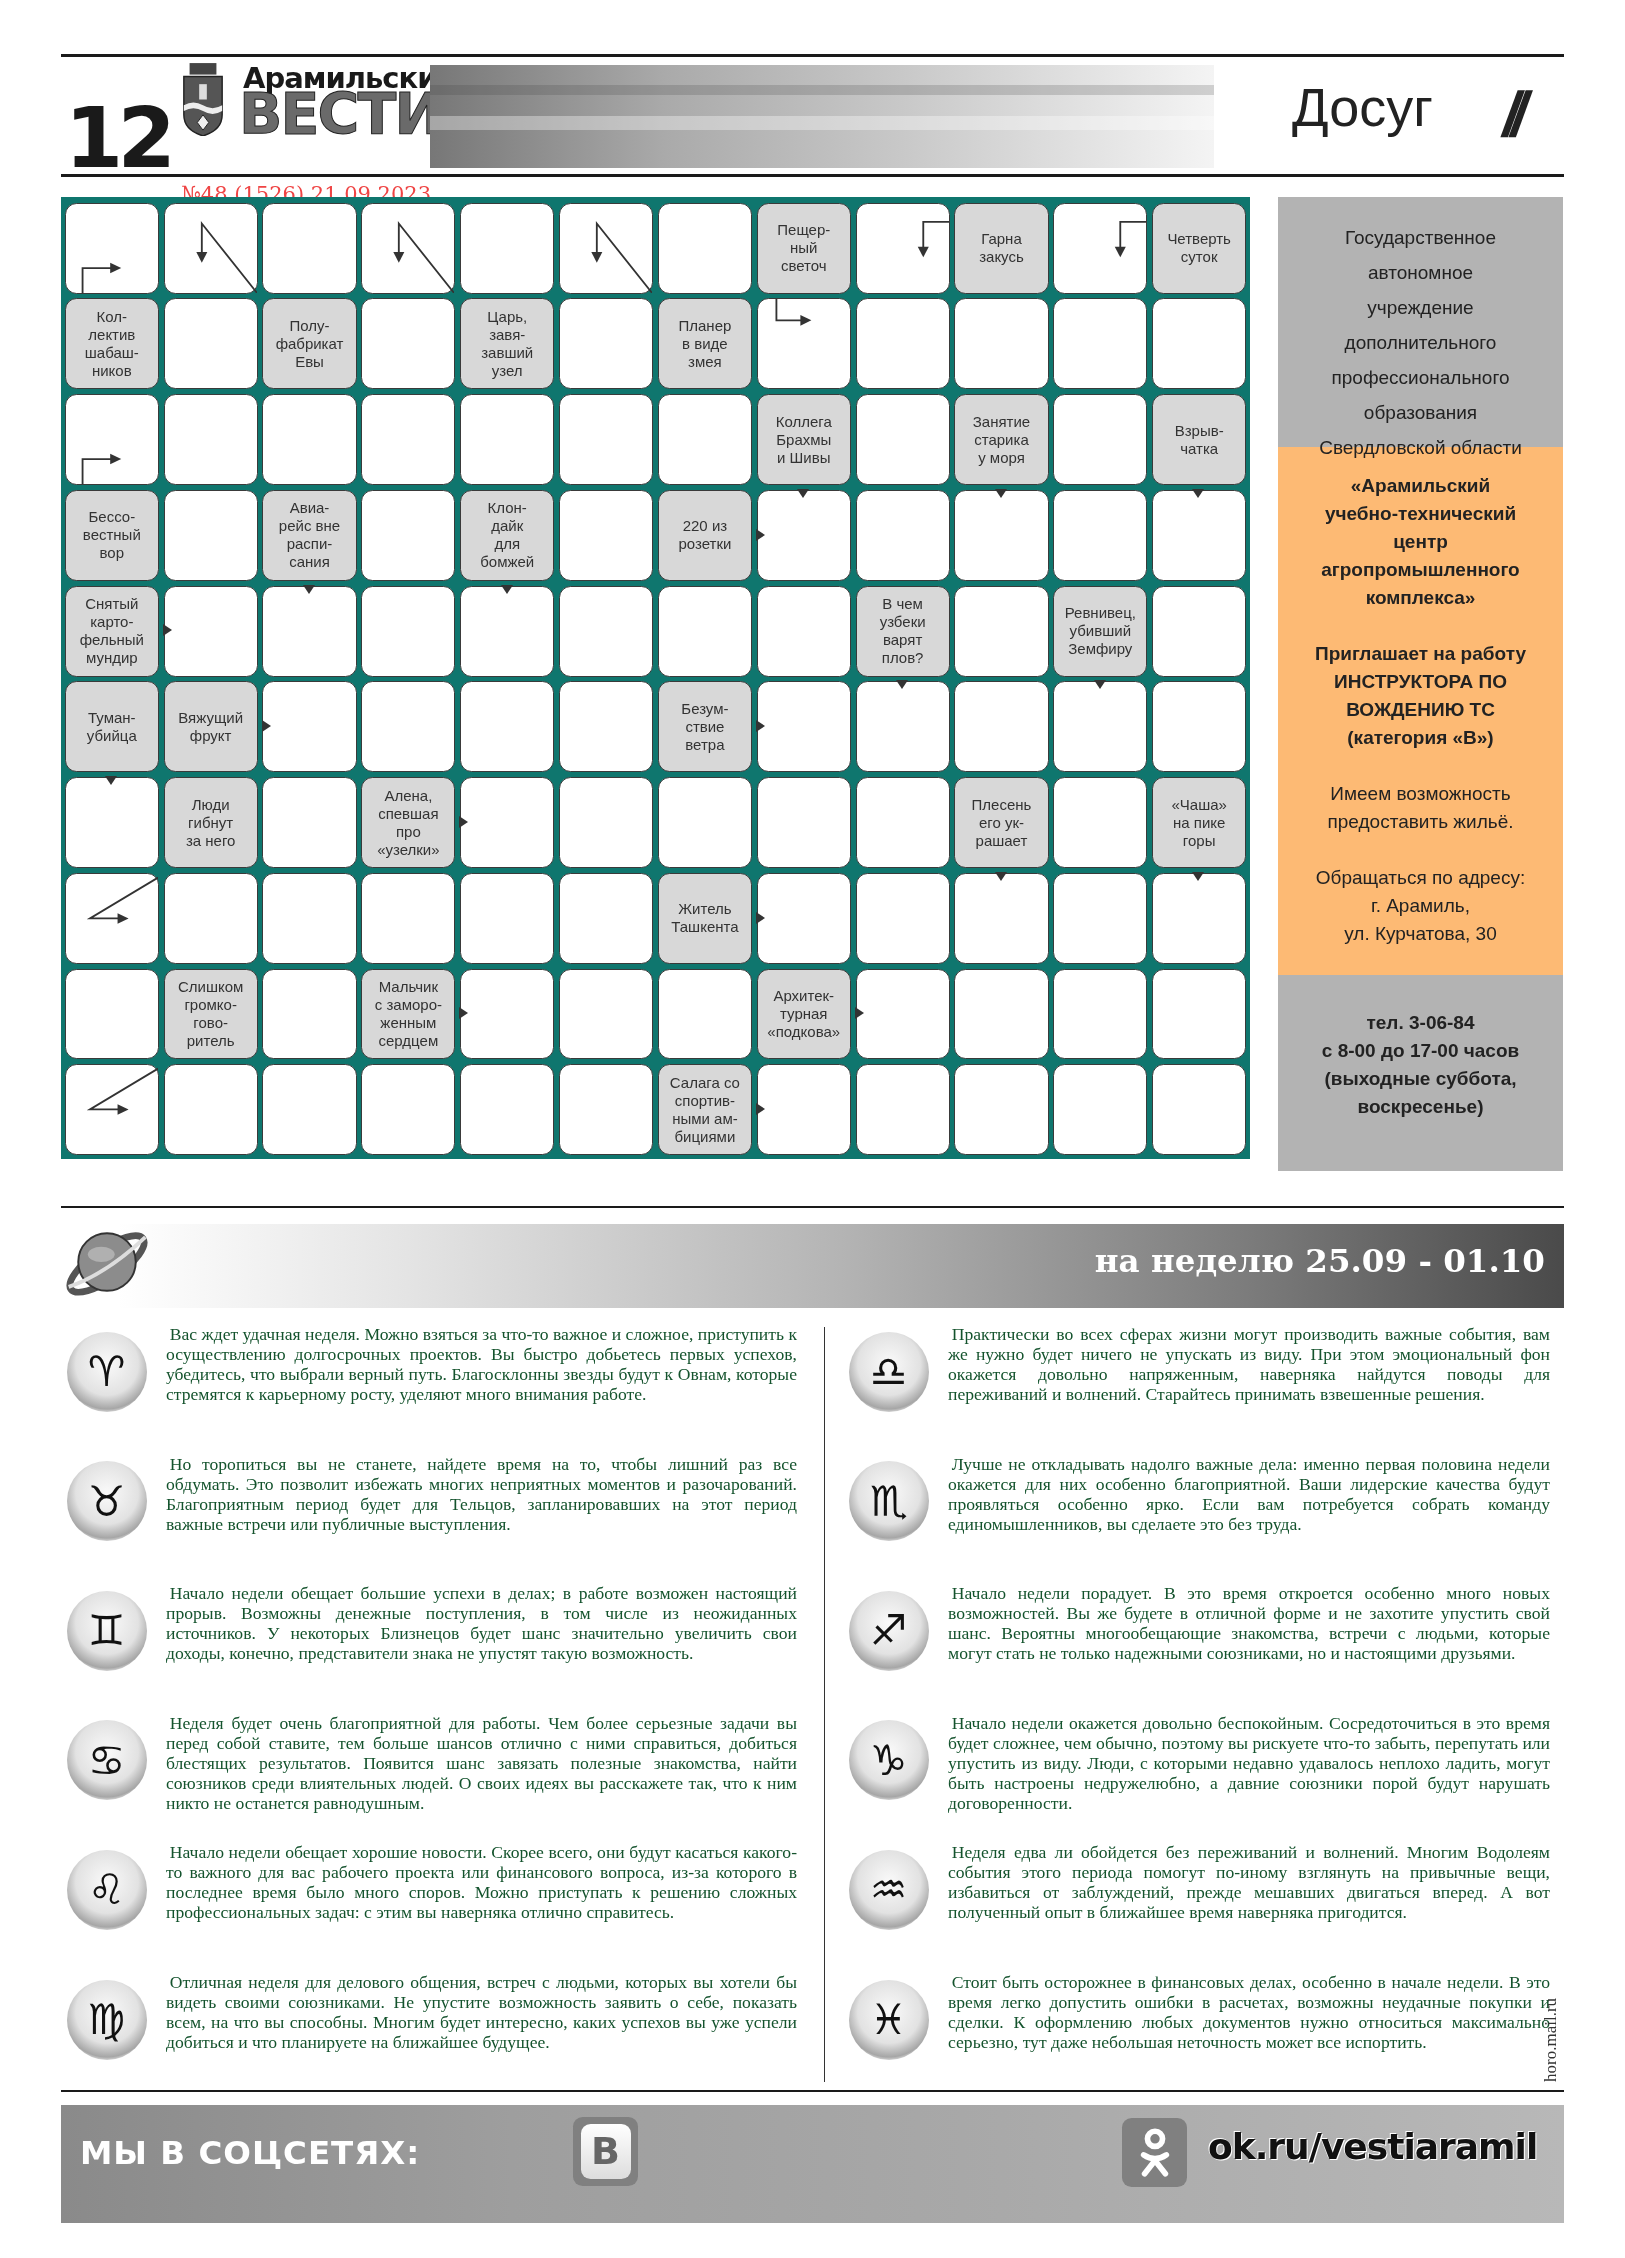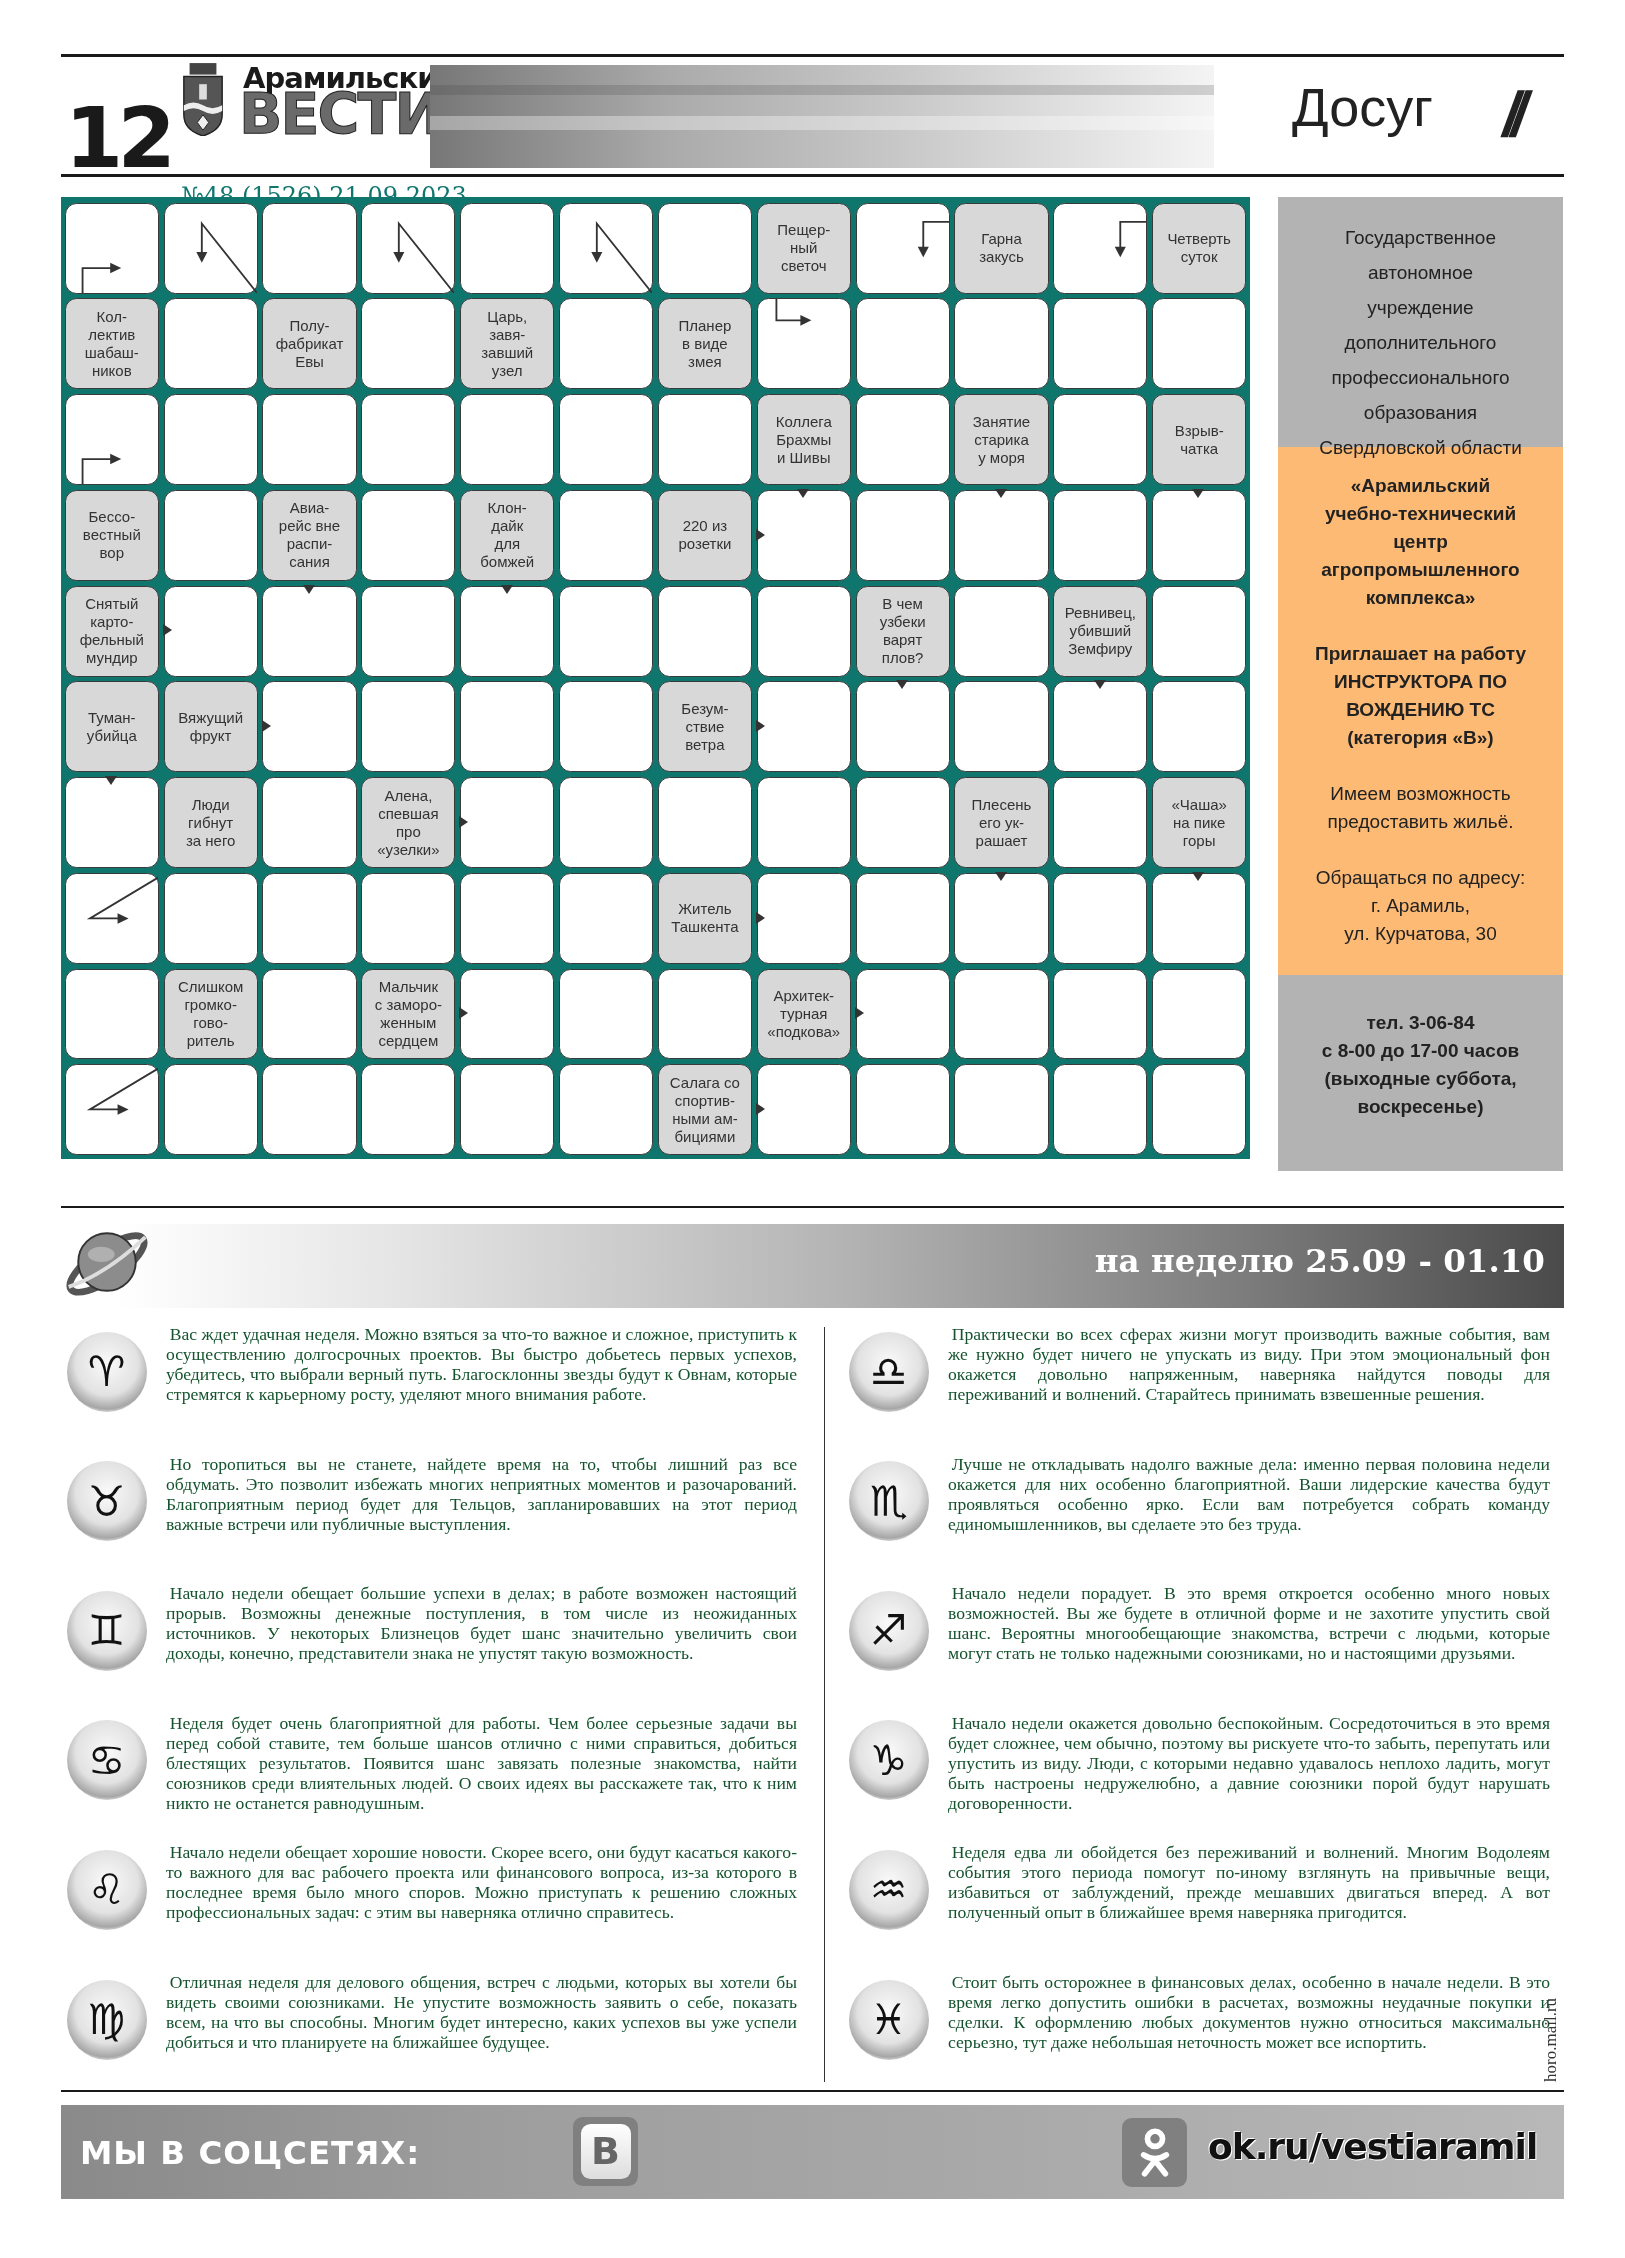--- a/index.html
+++ b/index.html
@@ -6,21 +6,21 @@
   html, body { width: 1626px; height: 2259px; background: #fff; overflow: hidden; }
   body { position: relative; font-family: "Liberation Sans", sans-serif; color: #222; }
 
   
   .rule { position: absolute; left: 61px; width: 1503px; height: 2.9px; background: #1a1a1a; }
   .masthead { position: absolute; left: 61px; top: 59px; width: 1503px; height: 115px; }
   .page-num { position: absolute; left: 3.8px; top: 0; font-family: "DejaVu Sans", sans-serif; font-weight: bold; font-size: 84px; line-height: 96px; letter-spacing: -5.7px; color: #1a1a1a; margin-top: 31px; }
   .crest { position: absolute; left: 119px; top: 3.8px; width: 46px; height: 73px; }
   .brand-top { position: absolute; left: 182px; top: 1.9px; font-family: "DejaVu Sans", sans-serif; font-size: 29px; font-weight: bold; color: #1a1a1a; letter-spacing: -1px; }
   .brand-main { position: absolute; left: 178px; top: 25px; font-family: "DejaVu Sans", sans-serif; font-size: 57px; font-weight: bold; color: #6a6a6a; letter-spacing: -1.9px; line-height: 61px; -webkit-text-stroke: 1px #222; }
-  .issue { position: absolute; left: 120px; top: 78px; font-family: "DejaVu Serif", serif; font-size: 24px; color: #0f766e; margin-top: 45px; }
+  .issue { position: absolute; left: 120px; top: 78px; font-family: "DejaVu Serif", serif; font-size: 21px; color: #ef4444; margin-top: 45px; }
   .photo { position: absolute; left: 369px; top: 5.7px; width: 784px; height: 103px;
     background: linear-gradient(90deg, #777 0%, #aaa 30%, #c8c8c8 60%, #f4f4f4 100%); overflow: hidden; }
   .photo::before { content: ""; position: absolute; left: 0; right: 0; top: 50%; height: 13.4px; background: rgba(255,255,255,0.35); }
   .photo::after { content: ""; position: absolute; left: 0; right: 0; top: 20%; height: 9.6px; background: rgba(60,60,60,0.2); }
   .section-title { position: absolute; left: 1231px; top: 17px; font-size: 54px; color: #222; }
   .section-slashes { position: absolute; left: 1443px; top: 19px; font-size: 63px; font-weight: bold; color: #222; letter-spacing: -9.6px; transform: skewX(-10deg); }
 
   
   .crossword { position: absolute; left: 61px; top: 197px; width: 1189px; height: 962px; background: #0f766e; padding: 5.7px 3.8px 3.8px 3.8px; }
   .cw-grid { display: grid; grid-template-columns: repeat(12, 1fr); grid-template-rows: repeat(10, 1fr); gap: 4.8px; width: 100%; height: 100%; }
@@ -53,21 +53,21 @@
   .horo-col.right { left: 843px; width: 707px; }
   .col-divider { position: absolute; left: 824px; top: 1327px; width: 1px; height: 755px; background: #333; }
   .sign { position: relative; padding-left: 105px; min-height: 122px; margin-bottom: 7.6px; }
   .sign-icon { position: absolute; left: 5.7px; top: 7.6px; width: 80px; height: 80px; border-radius: 50%;
     background: radial-gradient(circle at 50% 40%, #fafafa 0%, #e2e2e2 50%, #a6a6a6 72%, #efefef 80%, #9a9a9a 100%);
     display: flex; align-items: center; justify-content: center; font-size: 42px; color: #111; font-family: "DejaVu Sans", sans-serif; }
   .sign-text { font-family: "Liberation Serif", serif; font-size: 17.6px; line-height: 20px; text-align: justify; text-indent: 3.8px; color: #14532d; }
   .horo-source { position: absolute; left: 1541px; top: 2082px; transform: rotate(-90deg); transform-origin: left top; font-family: "Liberation Serif", serif; font-size: 17px; color: #333; }
 
   
-  .social { position: absolute; left: 61px; top: 2105px; width: 1503px; height: 94px;
+  .social { position: absolute; left: 61px; top: 2105px; width: 1503px; height: 118px;
     background: linear-gradient(90deg, #8a8a8a 0%, #9e9e9e 30%, #a8a8a8 60%, #b8b8b8 100%); }
   .social-label { position: absolute; left: 19px; top: 29px; font-family: "DejaVu Sans", sans-serif; font-weight: bold; font-size: 32.5px; color: #fff; letter-spacing: 1px; }
   .social-icon { position: absolute; top: 11.5px; width: 65px; height: 69px; border-radius: 9.6px; background: #808080; display: flex; align-items: center; justify-content: center; }
   .vk-icon { left: 512px; }
   .vk-icon span { display: flex; align-items: center; justify-content: center; width: 50px; height: 55px; border-radius: 9.6px; background: linear-gradient(#fff, #ddd); color: #666; font-weight: bold; font-size: 38px; font-family: "DejaVu Sans", sans-serif; }
   .ok-icon { left: 1061px; top: 13.4px; color: #fff; font-size: 42px; font-weight: bold; font-family: "DejaVu Sans", sans-serif; }
   .social-link { position: absolute; top: 21px; font-family: "DejaVu Sans", sans-serif; font-weight: bold; font-size: 36px; color: #111; letter-spacing: -1px; text-shadow: 1px 1px 0 #fff, -1px -1px 0 #fff; }
   .vk-link { left: 612px; }
   .ok-link { left: 1147px; }
 </style>

